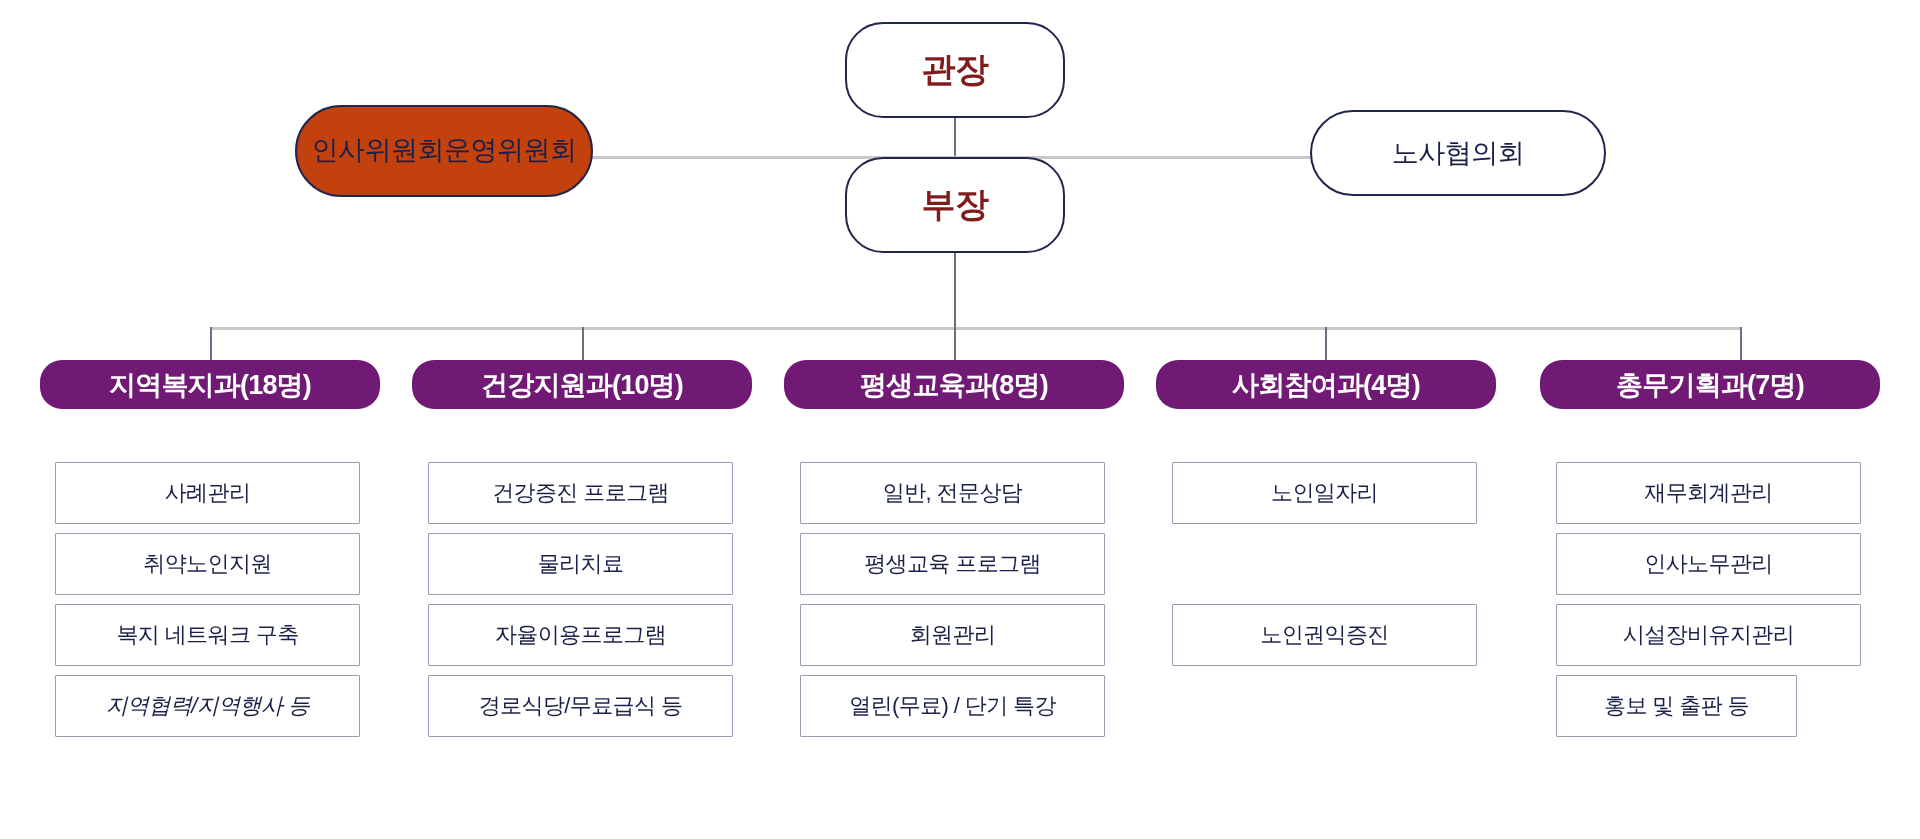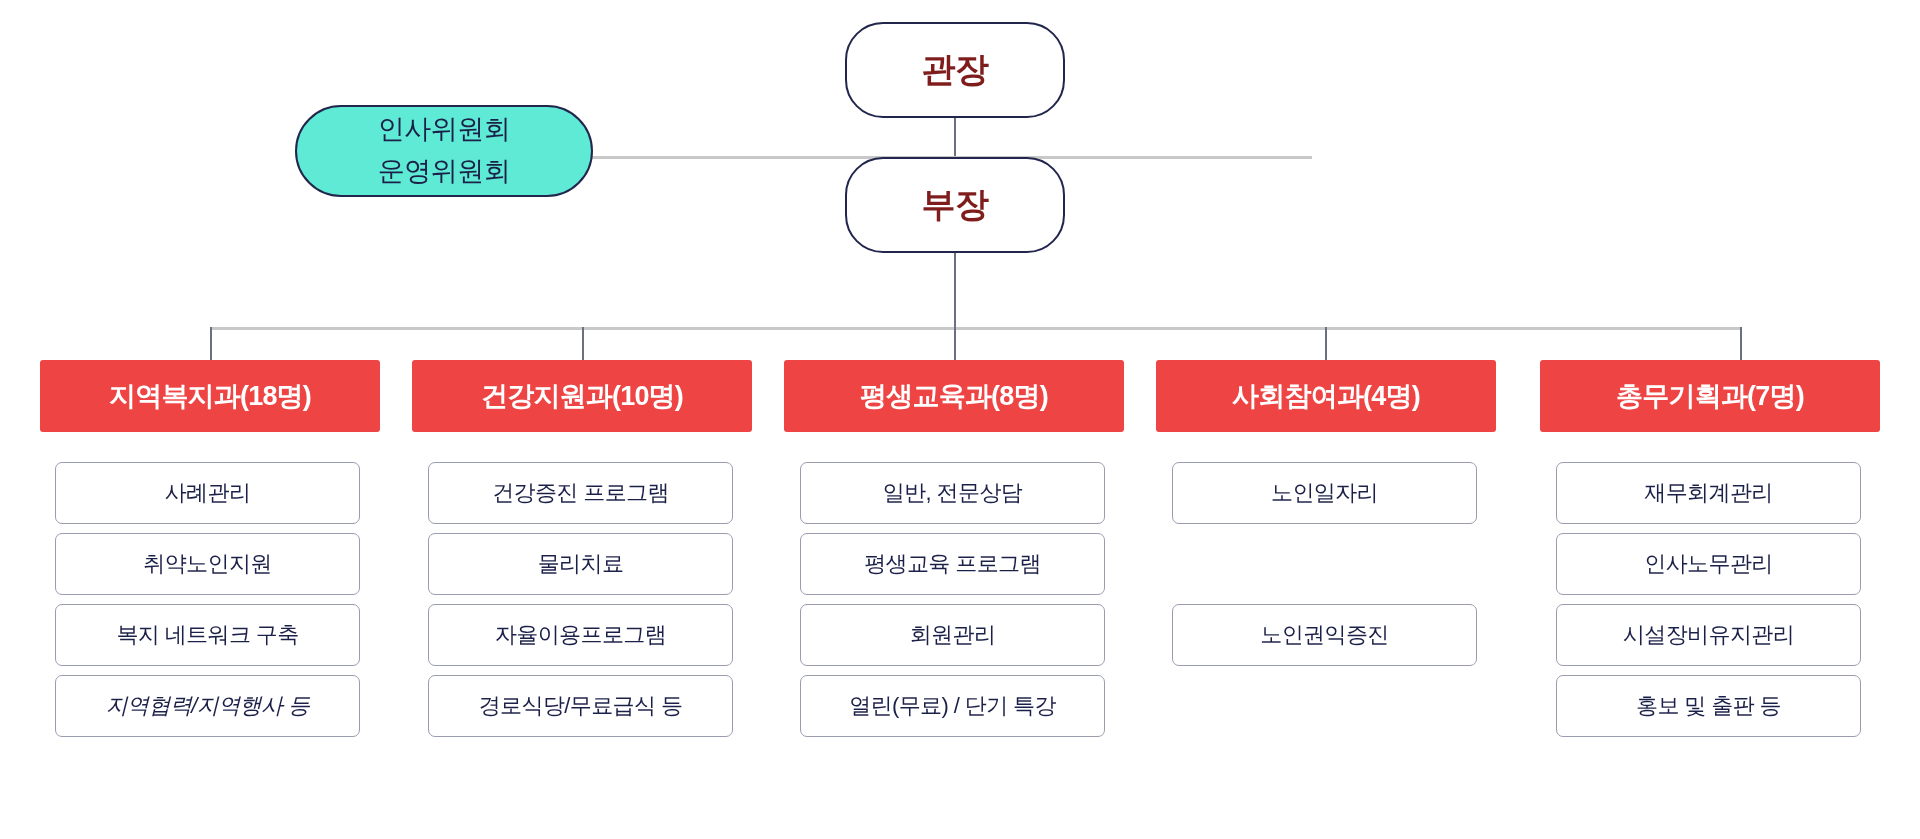--- a/index.html
+++ b/index.html
@@ -43,23 +43,23 @@
     font-size:34px;
     letter-spacing:-0.5px;
     line-height:1.28;
     white-space:pre-line;
   }
 
   
   .node-committee{
     border:2px solid #22264c;
     border-radius:48px;
-    background:#5eead4;
+    background:#c2410c;
     color:#1b2048;
-    flex-direction:column;
+    flex-direction:row;
     text-align:center;
   }
   .node-committee .node-label{
     font-size:27px;
     font-weight:normal;
     line-height:1.55;
     letter-spacing:-0.5px;
   }
   .node-council{
     border:2px solid #22264c;
@@ -70,40 +70,40 @@
   .node-council .node-label{
     font-size:27px;
     font-weight:normal;
     letter-spacing:-0.5px;
   }
 
   
   .dept-head{
     position:absolute;
     box-sizing:border-box;
-    background:#ef4444;
-    border-radius:3px;
+    background:#701a75;
+    border-radius:22px;
     color:#ffffff;
     display:flex;
     align-items:center;
     justify-content:center;
     font-size:27px;
     font-weight:bold;
     letter-spacing:-0.8px;
     top:360px;
-    height:72px;
+    height:49px;
   }
 
   
   .sub-box{
     position:absolute;
     box-sizing:border-box;
     background:#ffffff;
     border:1.5px solid #9a9daf;
-    border-radius:7px;
+    border-radius:1px;
     display:flex;
     align-items:center;
     justify-content:center;
     color:#1b2048;
     font-size:22px;
     font-weight:normal;
     letter-spacing:-0.6px;
     height:62px;
     white-space:nowrap;
   }
@@ -129,20 +129,23 @@
 
   <div class="node node-outline" style="left:845px; top:22px; width:220px; height:96px;">
     <span class="node-label">관장</span>
   </div>
 
   <div class="node node-committee" style="left:295px; top:105px; width:298px; height:92px;">
     <span class="node-label">인사위원회</span>
     <span class="node-label">운영위원회</span>
   </div>
 
+  <div class="node node-council" style="left:1310px; top:110px; width:296px; height:86px;">
+    <span class="node-label">노사협의회</span>
+  </div>
 
   <div class="node node-outline" style="left:845px; top:157px; width:220px; height:96px;">
     <span class="node-label">부장</span>
   </div>
 
   <div class="dept-head" style="left:40px; top:360px; width:340px;">
     <span>지역복지과(18명)</span>
   </div>
   <div class="dept-head" style="left:412px; top:360px; width:340px;">
     <span>건강지원과(10명)</span>
@@ -205,17 +208,17 @@
 
   <div class="sub-box" style="left:1556px; top:462px; width:305px;">
     <span>재무회계관리</span>
     </div>
   <div class="sub-box" style="left:1556px; top:533px; width:305px;">
     <span>인사노무관리</span>
     </div>
   <div class="sub-box" style="left:1556px; top:604px; width:305px;">
     <span>시설장비유지관리</span>
     </div>
-  <div class="sub-box" style="left:1556px; top:675px; width:305px;">
+  <div class="sub-box" style="left:1556px; top:675px; width:241px;">
     <span>홍보 및 출판 등</span>
     </div>
 
 </div>
 
 </body></html>

